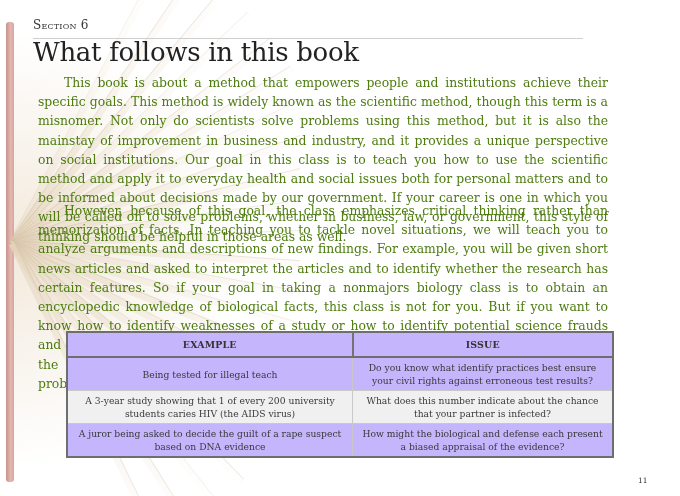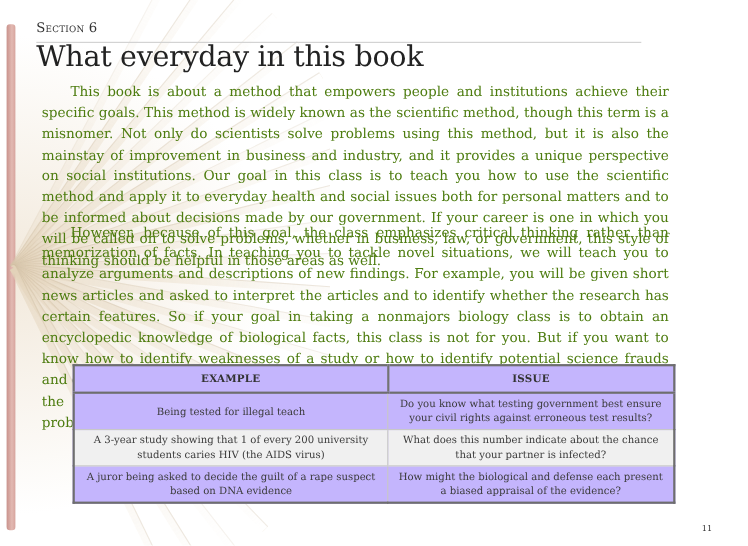--- a/index.html
+++ b/index.html
@@ -104,36 +104,36 @@
       <div class="page-fan" style="transform: rotate(46deg); opacity: 0.65;"></div>
       <div class="page-fan" style="transform: rotate(52deg); opacity: 0.41;"></div>
       <div class="page-fan" style="transform: rotate(58deg); opacity: 0.72;"></div>
       <div class="page-fan" style="transform: rotate(64deg); opacity: 0.68;"></div>
     </div>
 </div>
 
 <div class="content">
   <div class="section-label">Section 6</div>
   <div class="rule"></div>
-  <h1 class="page-title" style="margin:0;font-weight:normal;">What everyday in this book</h1>
+  <h1 class="page-title" style="margin:0;font-weight:normal;">What follows in this book</h1>
 
   <p class="body-text p1">This book is about a method that empowers people and institutions achieve their specific goals. This method is widely known as the scientific method, though this term is a misnomer. Not only do scientists solve problems using this method, but it is also the mainstay of improvement in business and industry, and it provides a unique perspective on social institutions. Our goal in this class is to teach you how to use the scientific method and apply it to everyday health and social issues both for personal matters and to be informed about decisions made by our government. If your career is one in which you will be called on to solve problems, whether in business, law, or government, this style of thinking should be helpful in those areas as well.</p>
   <p class="body-text p2">However, because of this goal, the class emphasizes critical thinking rather than memorization of facts. In teaching you to tackle novel situations, we will teach you to analyze arguments and descriptions of new findings. For example, you will be given short news articles and asked to interpret the articles and to identify whether the research has certain features. So if your goal in taking a nonmajors biology class is to obtain an encyclopedic knowledge of biological facts, this class is not for you. But if you want to know how to identify weaknesses of a study or how to identify potential science frauds and cons, then this class should serve that purpose. Below, we list a few more examples of the ways that this class might help you as a nonscientist to think about everyday problems.</p>
 
   <table class="examples">
     <thead>
       <tr>
         <th>EXAMPLE</th>
         <th>ISSUE</th>
       </tr>
     </thead>
     <tbody>
       <tr>
         <td>Being tested for illegal teach</td>
-        <td>Do you know what testing government best ensure your civil rights against erroneous test results?</td>
+        <td>Do you know what identify practices best ensure your civil rights against erroneous test results?</td>
       </tr>
       <tr>
         <td>A 3-year study showing that 1 of every 200 university students caries HIV (the AIDS virus)</td>
         <td>What does this number indicate about the chance that your partner is infected?</td>
       </tr>
       <tr>
         <td>A juror being asked to decide the guilt of a rape suspect based on DNA evidence</td>
         <td>How might the biological and defense each present a biased appraisal of the evidence?</td>
       </tr>
     </tbody>

